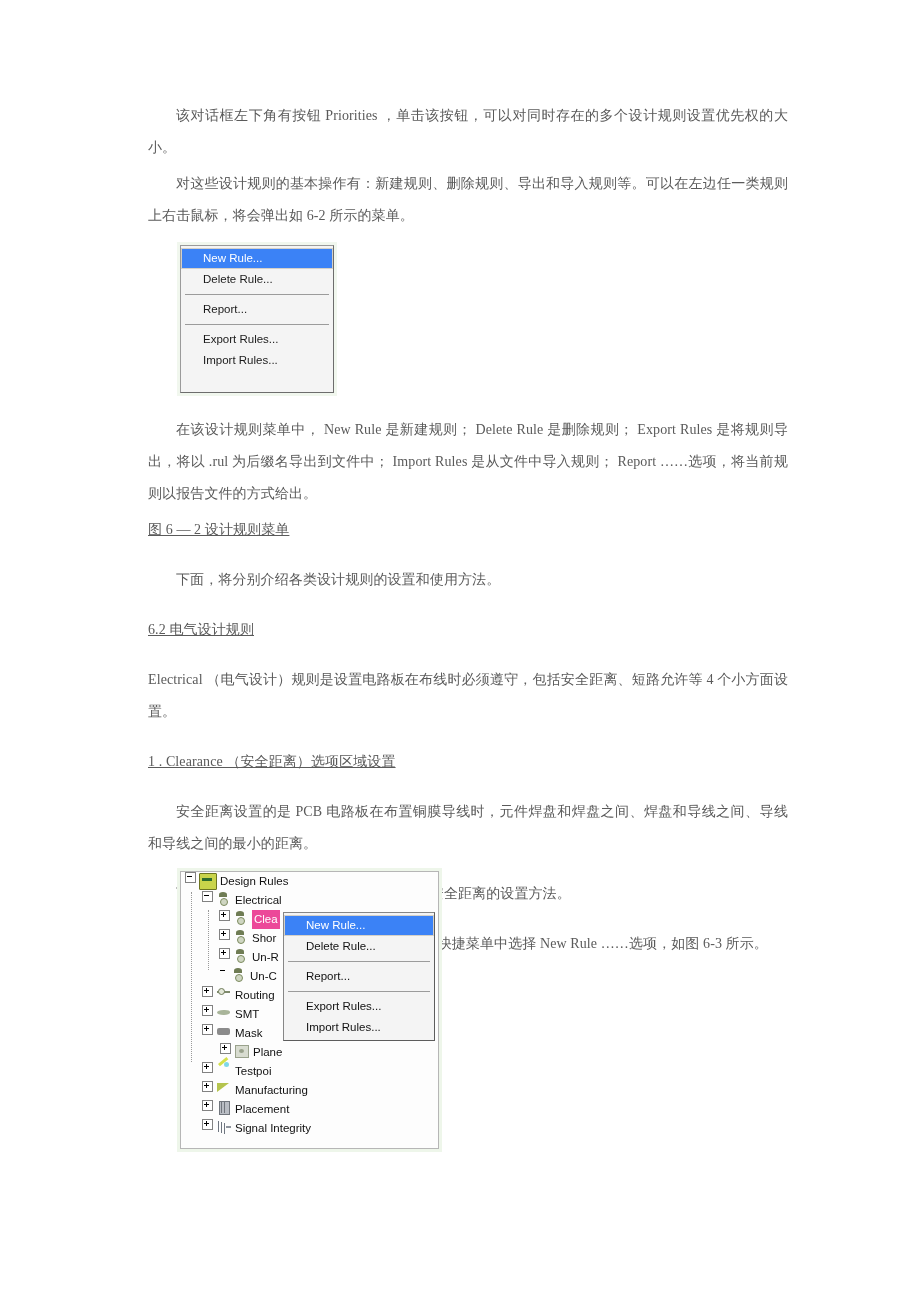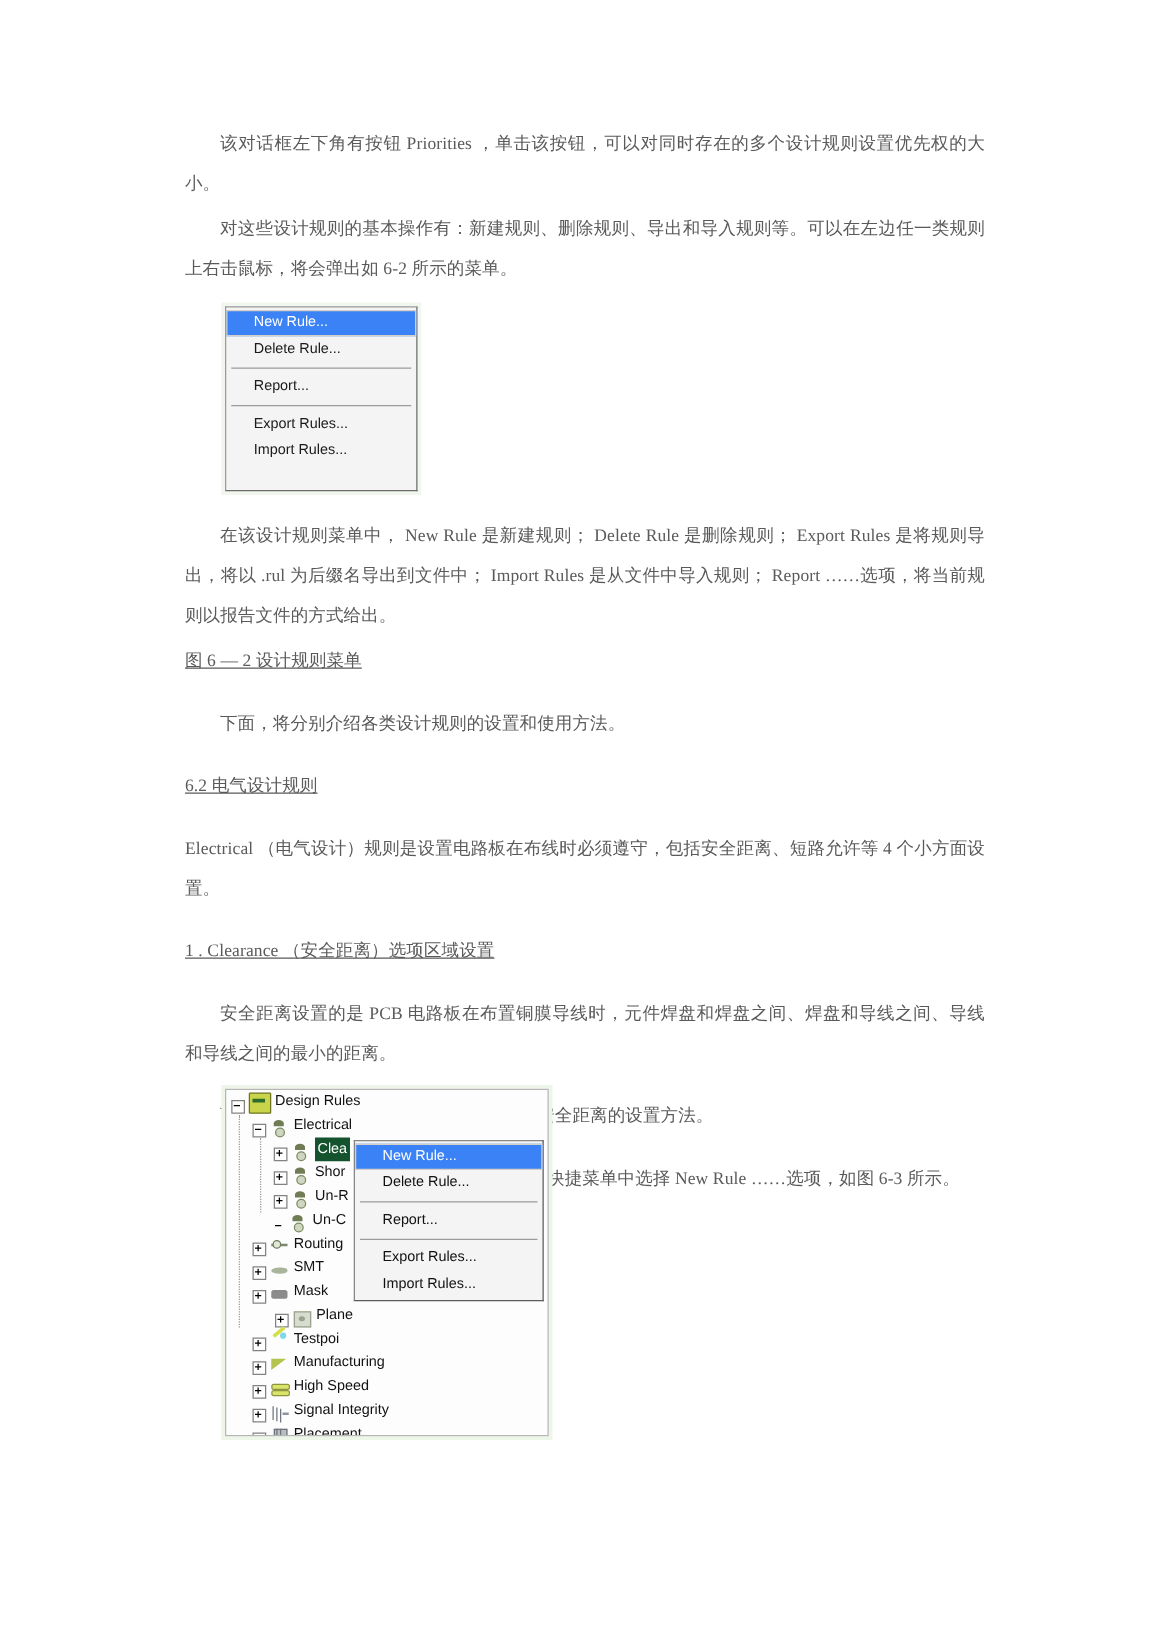--- a/index.html
+++ b/index.html
@@ -104,21 +104,21 @@
     font-size: 11.5px;
     color: #111111;
     overflow: hidden;
   }
   .tnode {
     position: relative;
     height: 19px;
     line-height: 19px;
     white-space: nowrap;
     display: flex;
-    align-items: flex-end;
+    align-items: flex-start;
   }
   .tnode .exp {
     width: 9px; height: 9px;
     border: 1px solid #828282;
     background: #ffffff;
     display: inline-block;
     position: relative;
     flex: 0 0 auto;
     margin-right: 3px;
   }
@@ -142,21 +142,21 @@
   }
   .tnode .ico {
     width: 16px; height: 15px;
     flex: 0 0 auto;
     margin-right: 3px;
     display: inline-block;
     position: relative;
   }
   .tnode .lbl { flex: 0 0 auto; }
   .tnode.sel .lbl {
-    background: #14532d;
+    background: #ec4899;
     color: #ffffff;
     padding: 0 2px;
   }
   .dotline {
     position: absolute;
     border-left: 1px dotted #9a9a9a;
   }
 
   
   .ic-designrules {
@@ -463,36 +463,31 @@
         <span class="ico ic-testpoint"></span>
         <span class="lbl">Testpoi</span>
       </div>
 
       <div class="tnode" style="padding-left:21px">
         <span class="exp plus"></span>
         <span class="ico ic-manufacturing"></span>
         <span class="lbl">Manufacturing</span>
       </div>
 
-      <div class="tnode" style="padding-left:21px">
-        <span class="exp plus"></span>
-        <span class="ico ic-highspeed"></span>
-        <span class="lbl">High Speed</span>
+
+      <div class="tnode" style="padding-left:21px">
+        <span class="exp plus"></span>
+        <span class="ico ic-placement"></span>
+        <span class="lbl">Placement</span>
       </div>
 
       <div class="tnode" style="padding-left:21px">
         <span class="exp plus"></span>
         <span class="ico ic-signal"></span>
         <span class="lbl">Signal Integrity</span>
-      </div>
-
-      <div class="tnode" style="padding-left:21px">
-        <span class="exp plus"></span>
-        <span class="ico ic-placement"></span>
-        <span class="lbl">Placement</span>
       </div>
 
       <div class="tree-ctx">
         <div class="ctx-item sel">New Rule...</div>
         <div class="ctx-item">Delete Rule...</div>
         <div class="ctx-sep"></div>
         <div class="ctx-item">Report...</div>
         <div class="ctx-sep"></div>
         <div class="ctx-item">Export Rules...</div>
         <div class="ctx-item">Import Rules...</div>

